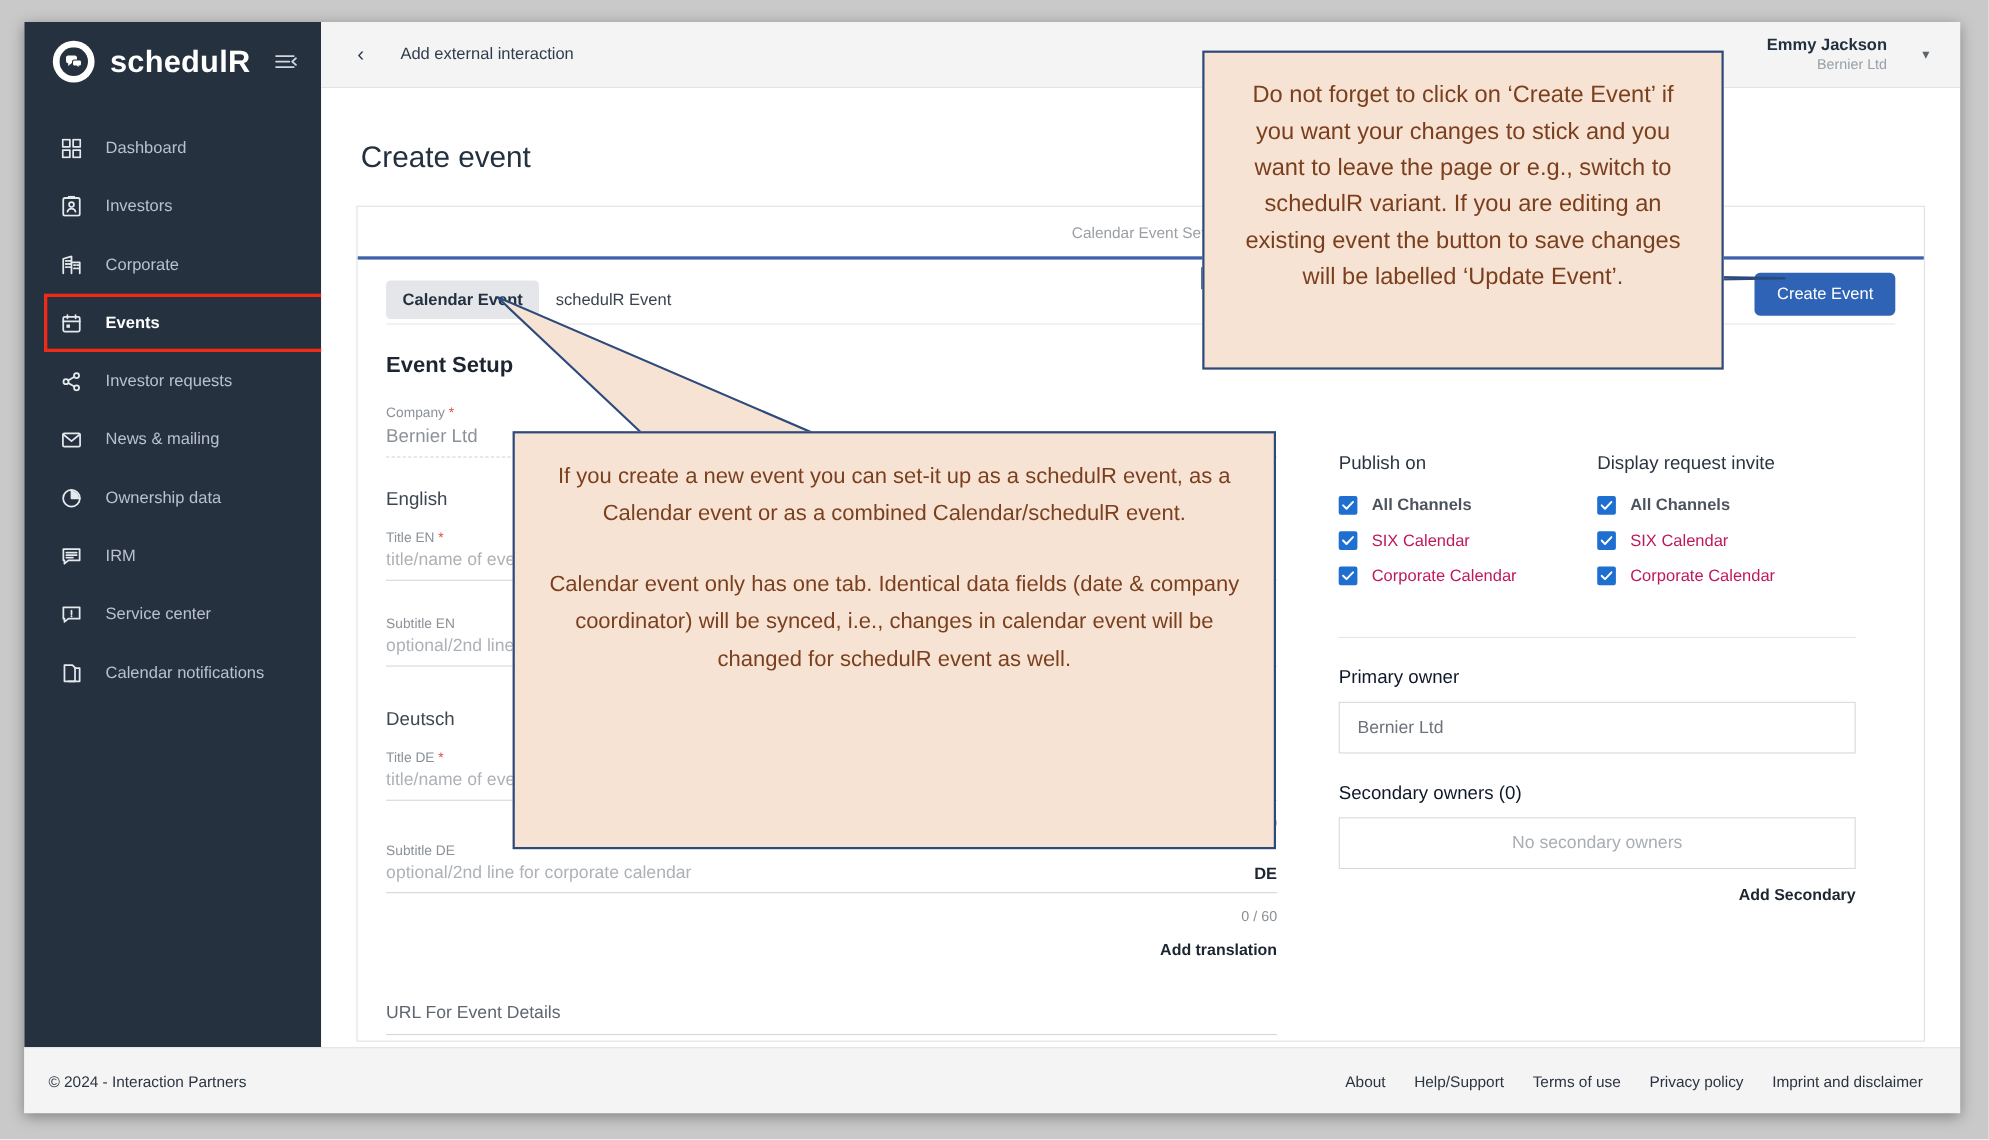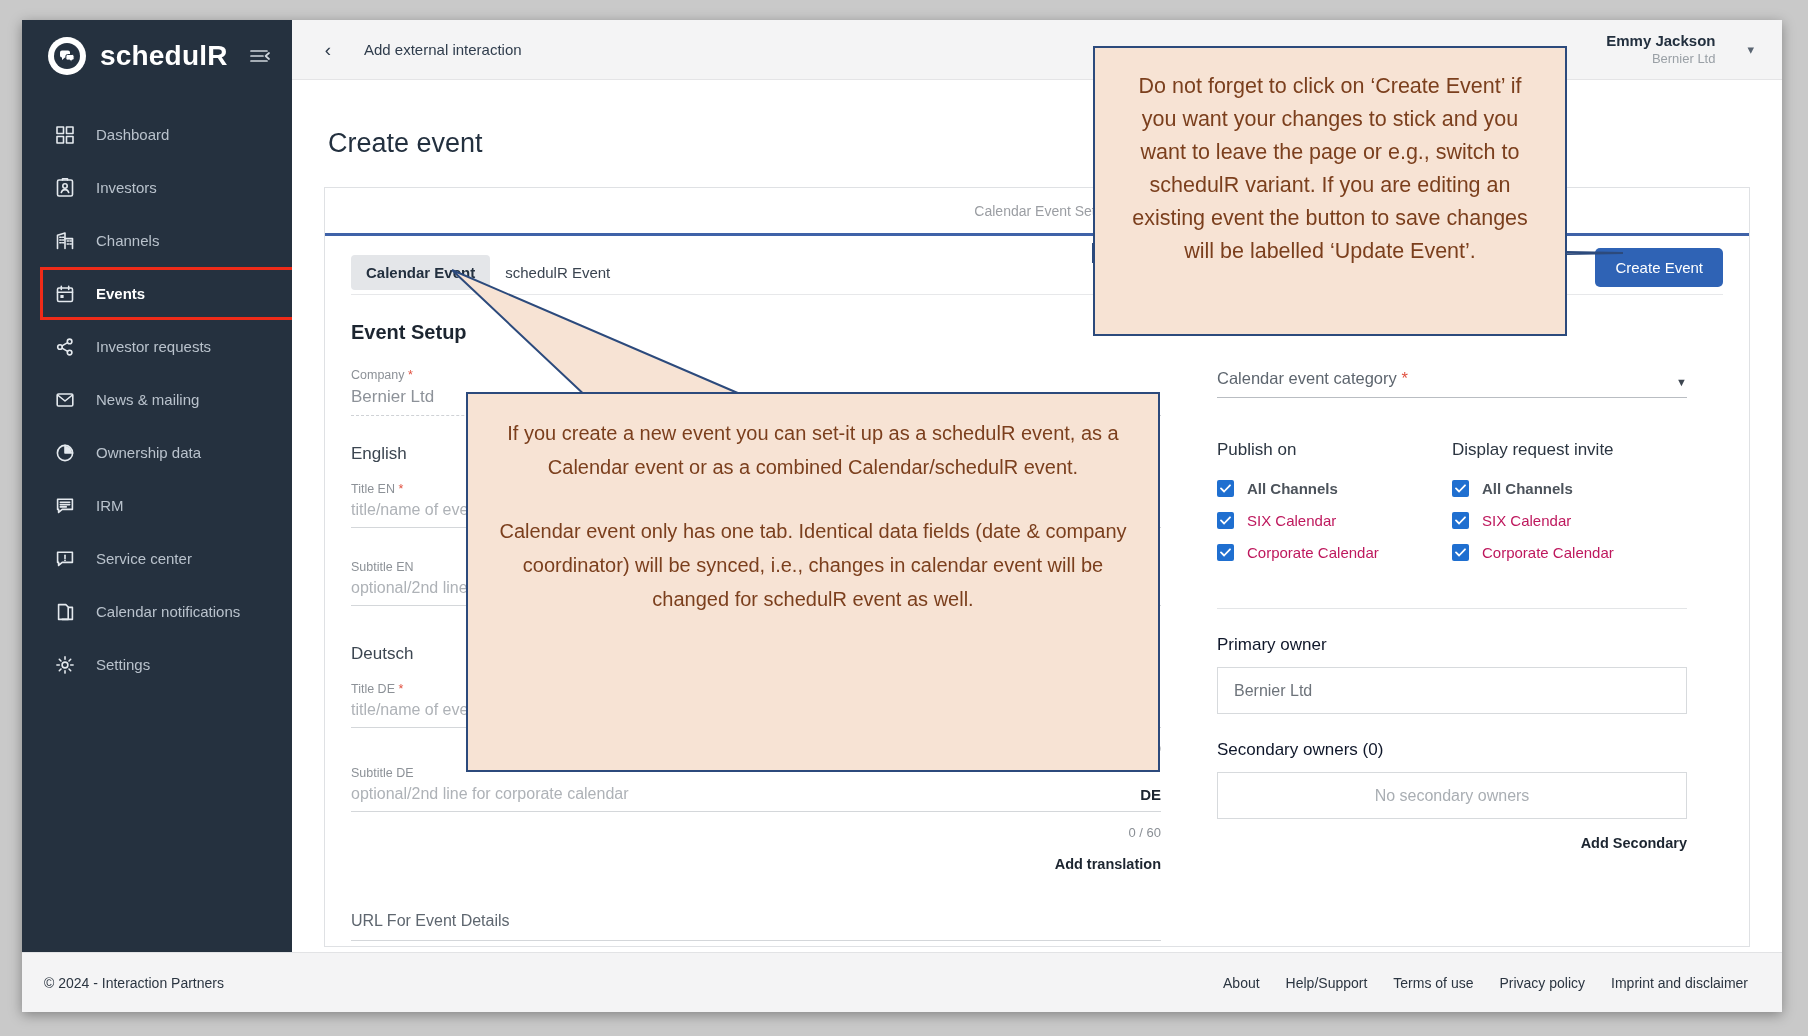--- a/index.html
+++ b/index.html
@@ -308,21 +308,21 @@
             <span class="ni-label">Investors</span>
           </div>
           <div class="nav-item">
             <span class="ni-icon">
               <svg width="18" height="18" viewBox="0 0 18 18">
                 <path d="M1.5 16.5V3.2L9 1v15.5" stroke="currentColor" fill="none" stroke-width="1.6" stroke-linecap="round" stroke-linejoin="round"></path>
                 <path d="M9 6.6h7.5v9.9" stroke="currentColor" fill="none" stroke-width="1.6" stroke-linecap="round" stroke-linejoin="round"></path>
                 <path d="M3.8 5.2h1.4M6.6 5.2H8M3.8 8h1.4M6.6 8H8M3.8 10.8h1.4M6.6 10.8H8M11.2 9h1.3M14 9h1.3M11.2 12h1.3M14 12h1.3" stroke="currentColor" fill="none" stroke-width="1.6" stroke-linecap="round" stroke-linejoin="round"></path>
               </svg>
             </span>
-            <span class="ni-label">Channels</span>
+            <span class="ni-label">Corporate</span>
           </div>
           <div class="nav-item active">
             <span class="ni-icon">
               <svg width="18" height="18" viewBox="0 0 18 18">
                 <rect x="1.5" y="3" width="15" height="13.5" rx="1.4" stroke="currentColor" fill="none" stroke-width="1.6" stroke-linecap="round" stroke-linejoin="round"></rect>
                 <path d="M1.5 7.2h15M5.3 1.4v3M12.7 1.4v3" stroke="currentColor" fill="none" stroke-width="1.6" stroke-linecap="round" stroke-linejoin="round"></path>
                 <rect x="4.4" y="10" width="3.2" height="3" fill="currentColor" stroke="none"></rect>
               </svg>
             </span>
             <span class="ni-label">Events</span>
@@ -378,29 +378,20 @@
             <span class="ni-label">Service center</span>
           </div>
           <div class="nav-item">
             <span class="ni-icon">
               <svg width="17" height="18" viewBox="0 0 17 18">
                 <path d="M1.6 1.6h7.2l2.4 2.4v12.4H1.6z" stroke="currentColor" fill="none" stroke-width="1.6" stroke-linecap="round" stroke-linejoin="round"></path>
                 <path d="M11.6 4.4h3.8v12H5.2" stroke="currentColor" fill="none" stroke-width="1.6" stroke-linecap="round" stroke-linejoin="round"></path>
               </svg>
             </span>
             <span class="ni-label">Calendar notifications</span>
-          </div>
-          <div class="nav-item">
-            <span class="ni-icon">
-              <svg width="18" height="18" viewBox="0 0 18 18">
-                <circle cx="9" cy="9" r="2.9" stroke="currentColor" fill="none" stroke-width="1.6" stroke-linecap="round" stroke-linejoin="round"></circle>
-                <path d="M9 .9v2.4M9 14.7v2.4M.9 9h2.4M14.7 9h2.4M3.3 3.3l1.7 1.7M13 13l1.7 1.7M14.7 3.3L13 5M5 13l-1.7 1.7" stroke="currentColor" fill="none" stroke-width="1.6" stroke-linecap="round" stroke-linejoin="round"></path>
-              </svg>
-            </span>
-            <span class="ni-label">Settings</span>
           </div>
         </nav>
     </aside>
 
     <section class="main">
 
       <div class="topbar">
         <span class="back-chevron">‹</span>
         <span class="topbar-title">Add external interaction</span>
         <div class="user-box">
@@ -476,27 +467,20 @@
 
             <div class="addtrans">Add translation</div>
 
             <div class="url-label">URL For Event Details</div>
             <div class="underline-solid" style="height:1px"></div>
             <div class="counter">0 / 255</div>
           </div>
 
           <div class="col-right">
 
-            <div class="select-row">
-              <span class="select-label">
-                <span>Calendar event category</span>
-                <span class="req">*</span>
-              </span>
-              <span class="select-caret">▼</span>
-            </div>
 
             <div class="two-col">
               <div>
                 <div class="cb-head">Publish on</div>
                 <div id="publish-on-list">
                     <div class="cb-row strong">
                       <span class="cb-box">
                         <svg width="11" height="9" viewBox="0 0 11 9">
                           <path d="M1 4.4L4.1 7.5 10 1.3" stroke="#fff" stroke-width="1.8" fill="none" stroke-linecap="round" stroke-linejoin="round"></path>
                         </svg>

